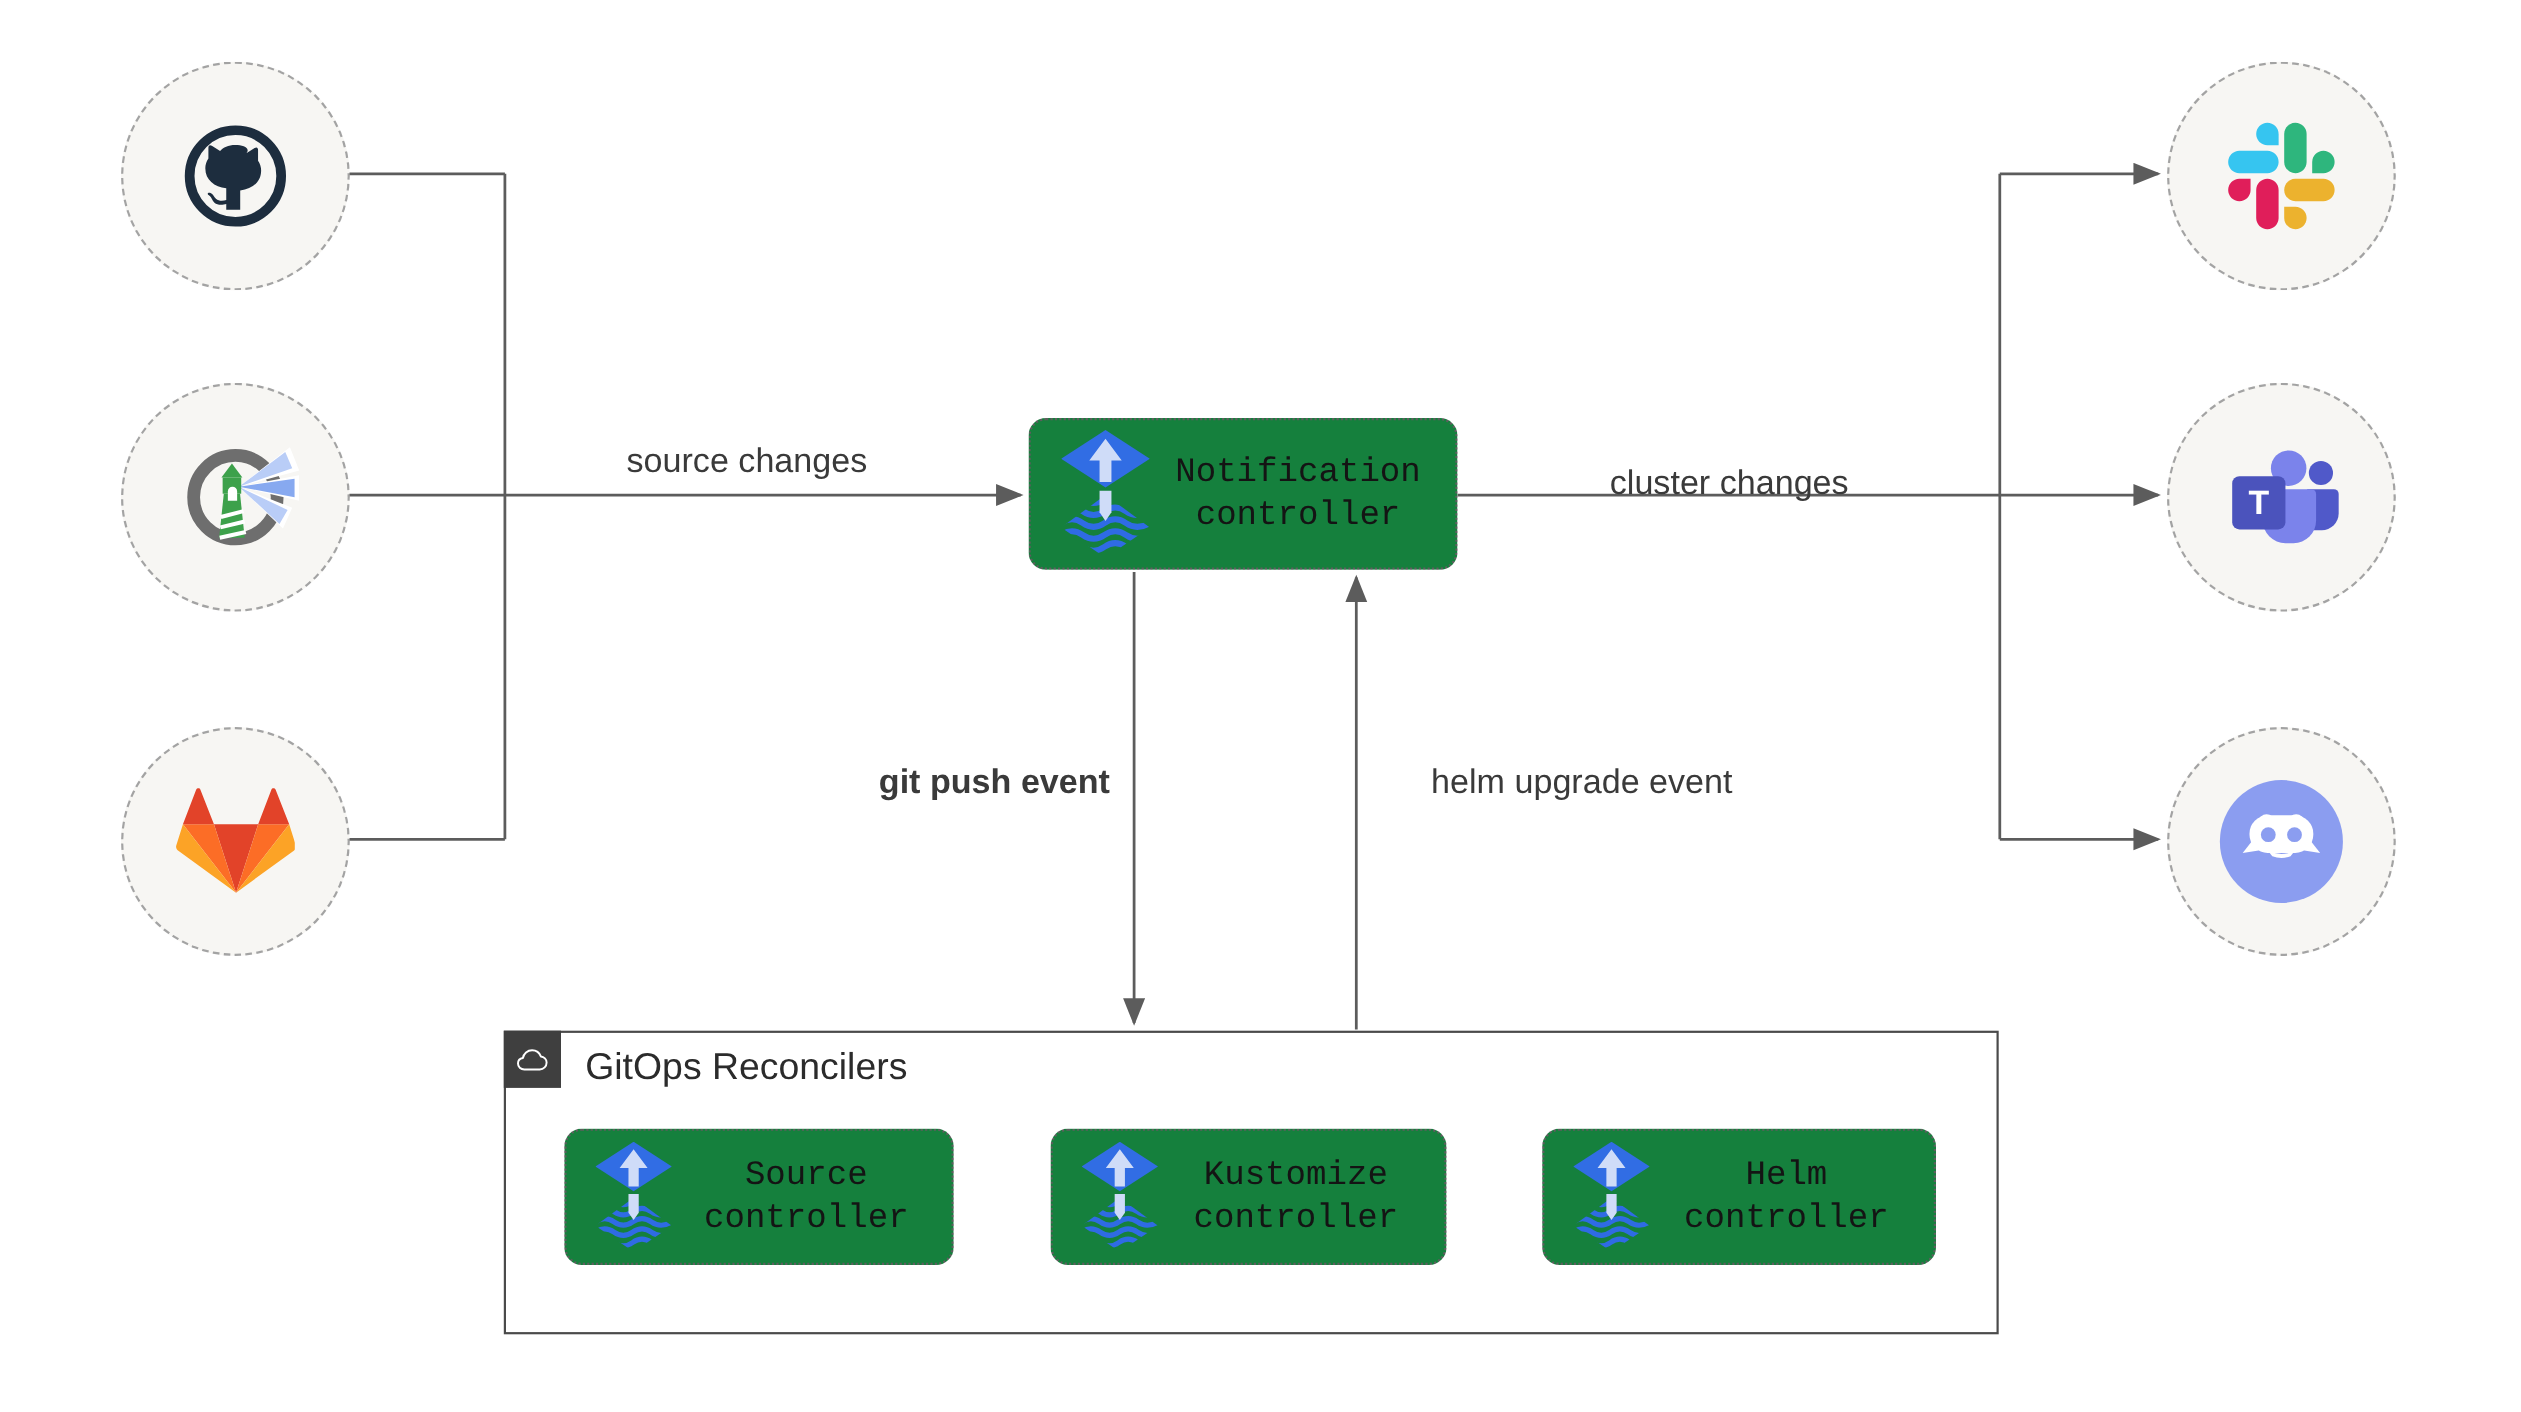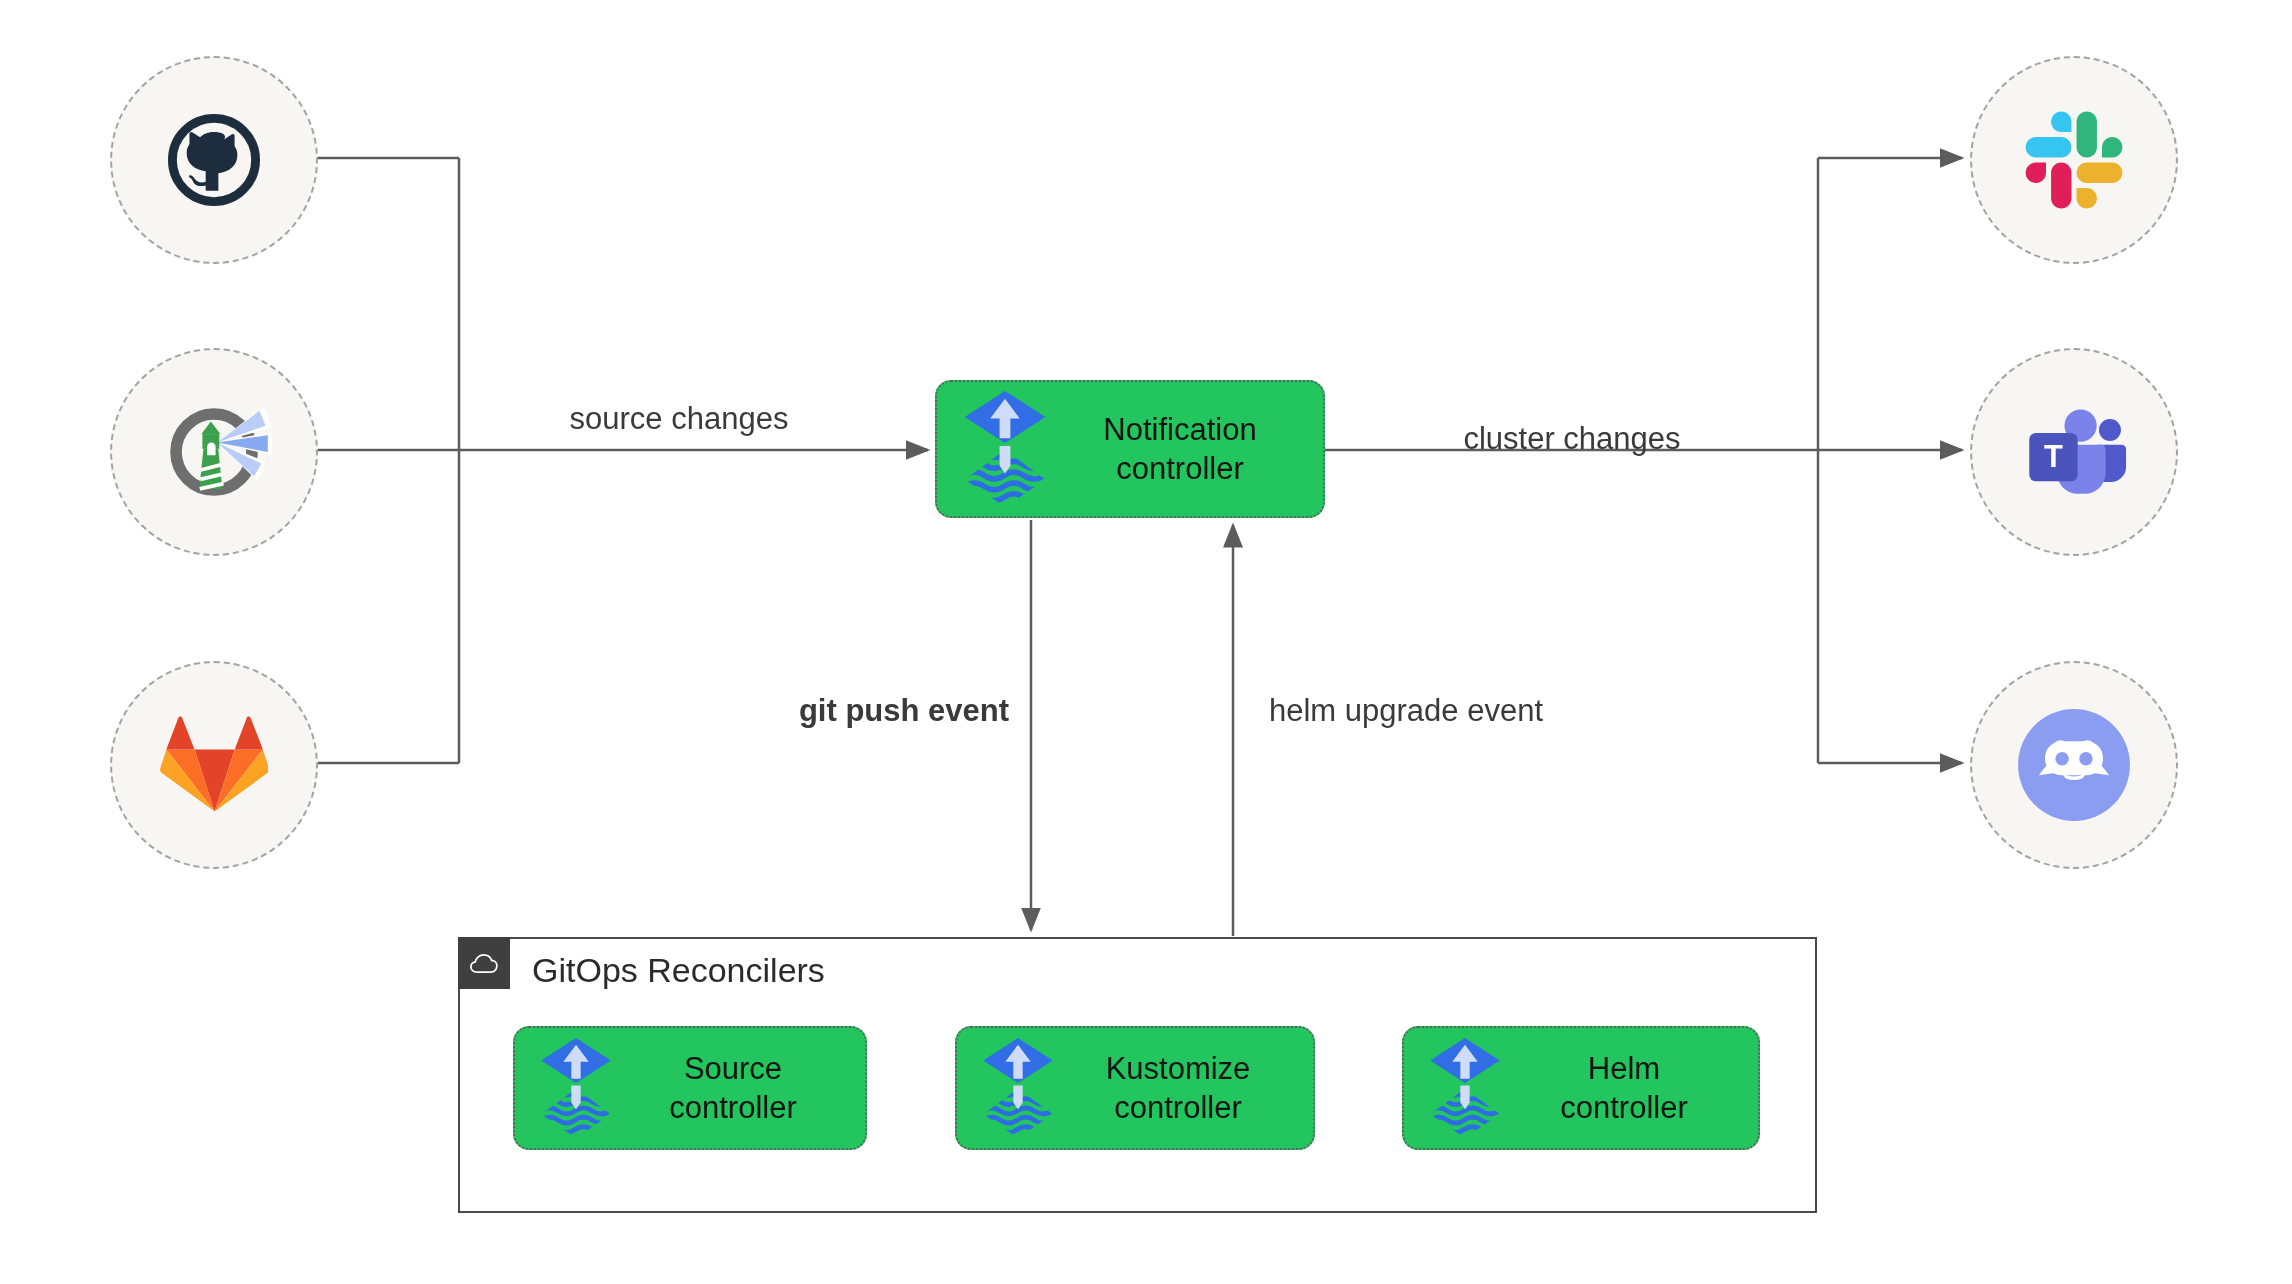--- a/index.html
+++ b/index.html
@@ -2,23 +2,23 @@
 <html><head>
 <meta charset="utf-8">
 <style>
   html,body{margin:0;padding:0;background:#fff;}
   #canvas{position:relative;width:2292px;height:1284px;background:#ffffff;
           font-family:"Liberation Sans", sans-serif;overflow:hidden;}
   #wires{position:absolute;left:0;top:0;z-index:0;}
   .node{position:absolute;width:204px;height:204px;border-radius:50%;
         background:#f7f6f3;border:2px dashed #a3a3a3;z-index:2;
         display:flex;align-items:center;justify-content:center;}
-  .ctrl-box{position:absolute;background:#22c55e;border:2px dotted #5e5e5e;
+  .ctrl-box{position:absolute;background:#15803d;border:2px dotted #5e5e5e;
         border-radius:16px;z-index:2;display:flex;align-items:center;
-        padding:0 10px 0 26px;box-sizing:border-box;}
+        padding:0 10px 0 26px;box-sizing:border-box;font-family:Liberation Mono, monospace;}
   .ctrl-label{flex:1;text-align:center;color:#141414;font-size:31px;line-height:39px;}
   .edge-label{position:absolute;width:340px;text-align:center;color:#3a3a3a;
         font-size:31px;z-index:2;}
   #reconcilers{position:absolute;left:458px;top:937px;width:1359px;height:276px;
         border:2px solid #4a4a4a;background:#ffffff;box-sizing:border-box;z-index:1;}
   #reconcilers-header{position:absolute;left:-2px;top:-2px;width:52px;height:52px;
         background:#3f3f3f;display:flex;align-items:center;justify-content:center;}
   #reconcilers-title{position:absolute;left:72px;top:12px;font-size:34px;color:#2b2b2b;}
 </style>
 </head>
@@ -152,21 +152,21 @@
     </svg>
     <div class="ctrl-label">
       <div>Notification</div>
       <div>controller</div>
     </div>
   </div>
 
   <div class="edge-label" style="left:509px;top:401px;">source changes</div>
   <div class="edge-label" style="left:1402px;top:421px;">cluster changes</div>
   <div class="edge-label" style="left:734px;top:693px;font-weight:bold;">git push event</div>
-  <div class="edge-label" style="left:1236px;top:693px;">helm upgrade event</div>
+  <div class="edge-label" style="left:1236px;top:693px;padding-left:32px;">helm upgrade event</div>
 
   <div id="reconcilers">
     <div id="reconcilers-header">
       <svg width="34" height="25" viewBox="0 0 35 24">
         <path d="M10 21 C6.5 21 4 18.5 4 15.5 C4 12.8 6 10.7 8.6 10.3 C9.3 6.2 12.9 3 17.2 3 C21 3 24.2 5.4 25.4 8.8 C28.4 9 30.8 11.4 30.8 14.4 C30.8 18 28 21 24.4 21 Z" fill="none" stroke="#ffffff" stroke-width="1.8" stroke-linejoin="round"></path>
       </svg>
     </div>
     <div id="reconcilers-title">GitOps Reconcilers</div>
   </div>
 

